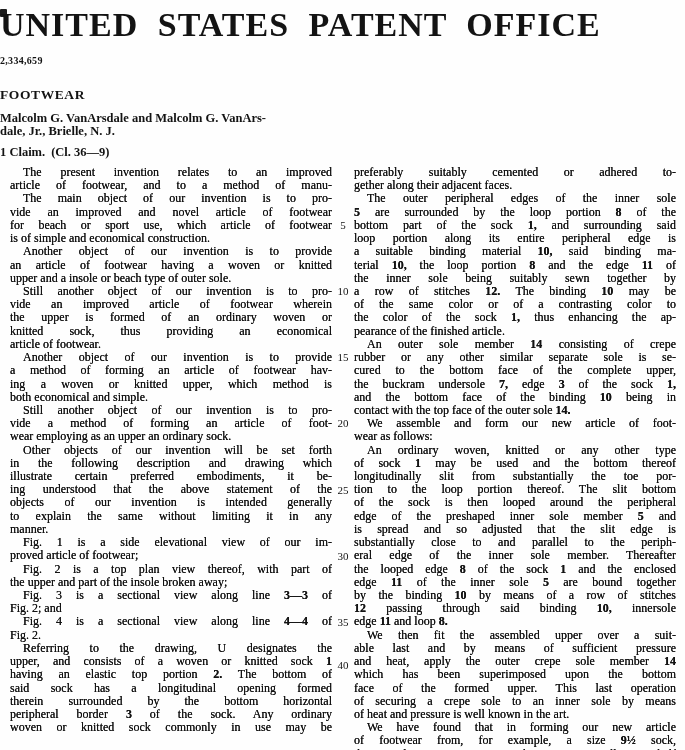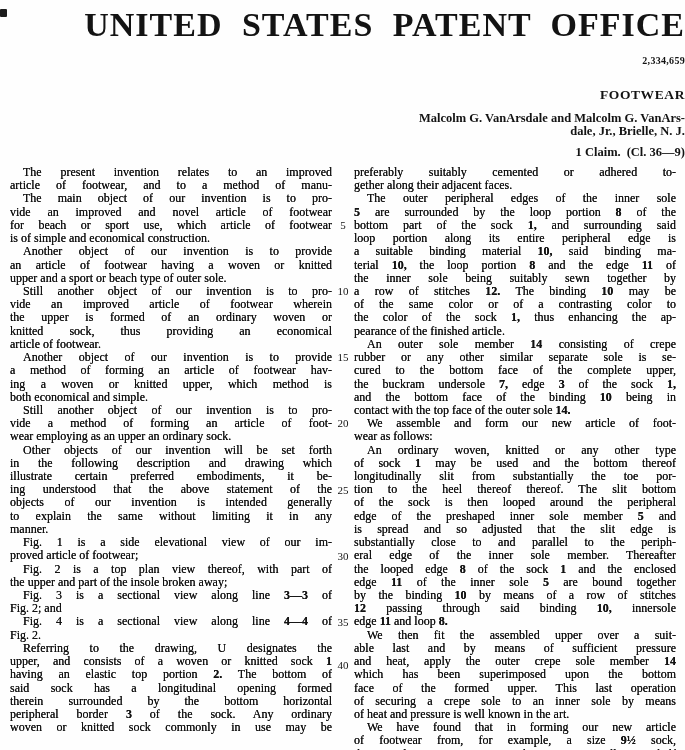--- a/index.html
+++ b/index.html
@@ -3,21 +3,21 @@
 <meta charset="utf-8">
 <style>
   html,body { margin:0; padding:0; background:#ddd; }
   .page {
     position:relative; width:685px; height:750px;
     background:#fefefdf5; background-color:#fefefe;
     color:#131313; overflow:hidden;
     font-family:"Liberation Serif", serif;
   }
   
-  .masthead { position:absolute; top:0; left:0; right:0; text-align:right; }
+  .masthead { position:absolute; top:0; left:0; right:0; text-align:left; }
   .office-title {
     margin:7px 0 0 0; font-size:34px; line-height:36px; font-weight:700;
     letter-spacing:1px; word-spacing:10px; white-space:nowrap;
   }
   .pat-num   { margin-top:12px; font-size:10px; font-weight:700; letter-spacing:0.3px; }
   .inv-title { margin-top:21px;  font-size:13.5px; font-weight:700; letter-spacing:0.6px; }
   .inventors { font-size:12.5px; font-weight:700; line-height:13px; }
   .inventors.first { margin-top:9px; }
   .app-line  { margin-top:9px; font-size:13.5px; font-weight:700; }
   .claim-line{ margin-top:7px; font-size:12.5px; font-weight:700; }
@@ -63,21 +63,21 @@
   <div class="doc-body">
     <div class="col" id="left-col">
         <div class="line ps">The present invention relates to an improved</div>
         <div class="line">article of footwear, and to a method of manu-</div>
         <div class="line ps">The main object of our invention is to pro-</div>
         <div class="line">vide an improved and novel article of footwear</div>
         <div class="line">for beach or sport use, which article of footwear</div>
         <div class="line pe">is of simple and economical construction.</div>
         <div class="line ps">Another object of our invention is to provide</div>
         <div class="line">an article of footwear having a woven or knitted</div>
-        <div class="line pe">upper and a sport or beach type of outer sole.</div>
+        <div class="line pe">upper and a insole or beach type of outer sole.</div>
         <div class="line ps">Still another object of our invention is to pro-</div>
         <div class="line">vide an improved article of footwear wherein</div>
         <div class="line">the upper is formed of an ordinary woven or</div>
         <div class="line">knitted sock, thus providing an economical</div>
         <div class="line pe">article of footwear.</div>
         <div class="line ps">Another object of our invention is to provide</div>
         <div class="line">a method of forming an article of footwear hav-</div>
         <div class="line">ing a woven or knitted upper, which method is</div>
         <div class="line pe">both economical and simple.</div>
         <div class="line ps">Still another object of our invention is to pro-</div>
@@ -135,21 +135,21 @@
         <div class="line">rubber or any other similar separate sole is se-</div>
         <div class="line">cured to the bottom face of the complete upper,</div>
         <div class="line">the buckram undersole <b>7,</b> edge <b>3</b> of the sock <b>1,</b></div>
         <div class="line">and the bottom face of the binding <b>10</b> being in</div>
         <div class="line pe">contact with the top face of the outer sole <b>14.</b></div>
         <div class="line ps">We assemble and form our new article of foot-</div>
         <div class="line pe">wear as follows:</div>
         <div class="line ps">An ordinary woven, knitted or any other type</div>
         <div class="line">of sock <b>1</b> may be used and the bottom thereof</div>
         <div class="line">longitudinally slit from substantially the toe por-</div>
-        <div class="line">tion to the heel thereof thereof. The slit bottom</div>
+        <div class="line">tion to the loop portion thereof. The slit bottom</div>
         <div class="line">of the sock is then looped around the peripheral</div>
         <div class="line">edge of the preshaped inner sole member <b>5</b> and</div>
         <div class="line">is spread and so adjusted that the slit edge is</div>
         <div class="line">substantially close to and parallel to the periph-</div>
         <div class="line">eral edge of the inner sole member. Thereafter</div>
         <div class="line">the looped edge <b>8</b> of the sock <b>1</b> and the enclosed</div>
         <div class="line">edge <b>11</b> of the inner sole <b>5</b> are bound together</div>
         <div class="line">by the binding <b>10</b> by means of a row of stitches</div>
         <div class="line"><b>12</b> passing through said binding <b>10,</b> innersole</div>
         <div class="line pe">edge <b>11</b> and loop <b>8.</b></div>

